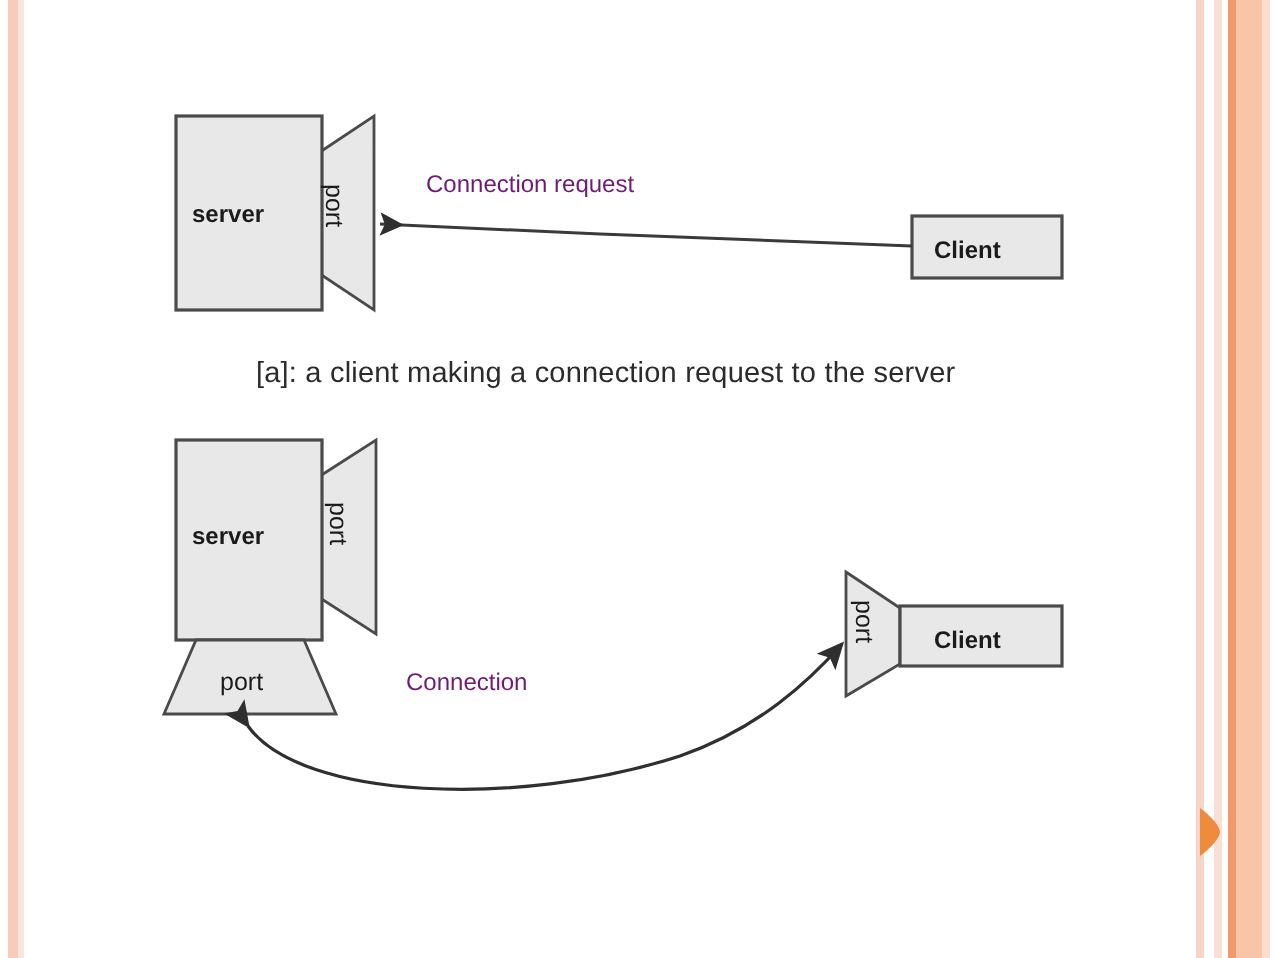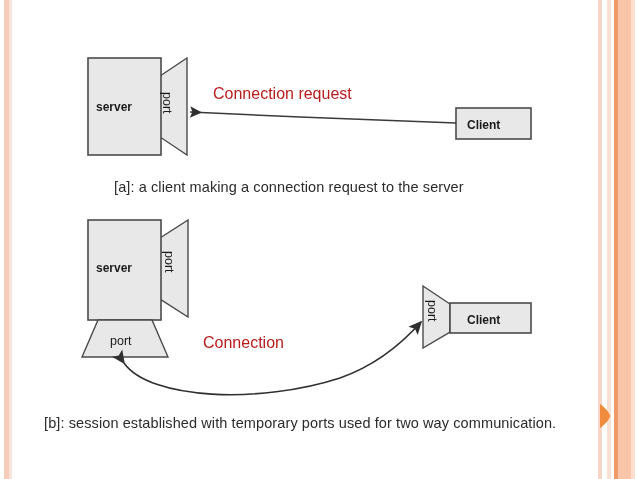--- a/index.html
+++ b/index.html
@@ -50,27 +50,27 @@
   }
 
   
   .caption {
     position: absolute;
     color: #2b2b2b;
     font-size: 14.5px;
     white-space: nowrap;
     letter-spacing: 0.1px;
   }
-  .caption-a { left: 114px; top: 179px; }
+  .caption-a { left: 128px; top: 179px; }
   .caption-b { left: 44px;  top: 415px; }
 
   .edge-label {
     position: absolute;
-    color: #b91c1c;
-    font-size: 16px;
+    color: #701a75;
+    font-size: 12px;
     white-space: nowrap;
   }
   .label-connreq     { left: 213px; top: 85px; }
   .label-connection  { left: 203px; top: 334px; }
 
   .box-label {
     position: absolute;
     font-weight: bold;
     color: #1b1b1b;
     font-size: 12px;
@@ -156,15 +156,14 @@
   <div class="port-label port-vert p-a-server">port</div>
   <div class="edge-label label-connreq">Connection request</div>
   <div class="caption caption-a">[a]: a client making a connection request to the server</div>
 
   <div class="box-label lbl-server-b">server</div>
   <div class="box-label lbl-client-b">Client</div>
   <div class="port-label port-vert p-b-server">port</div>
   <div class="port-label port-vert p-b-client">port</div>
   <div class="port-label p-b-bottom">port</div>
   <div class="edge-label label-connection">Connection</div>
-  <div class="caption caption-b">[b]: session established with temporary ports used for two way communication.</div>
 
 </div>
 
 </body></html>

